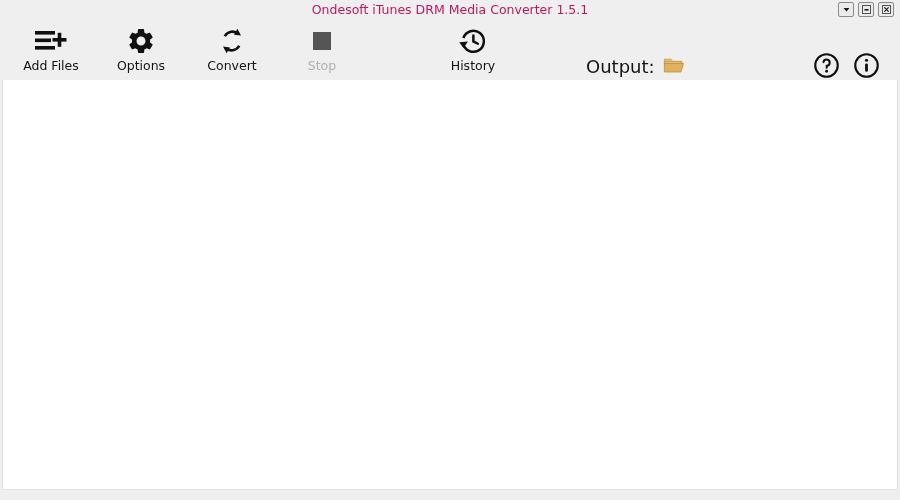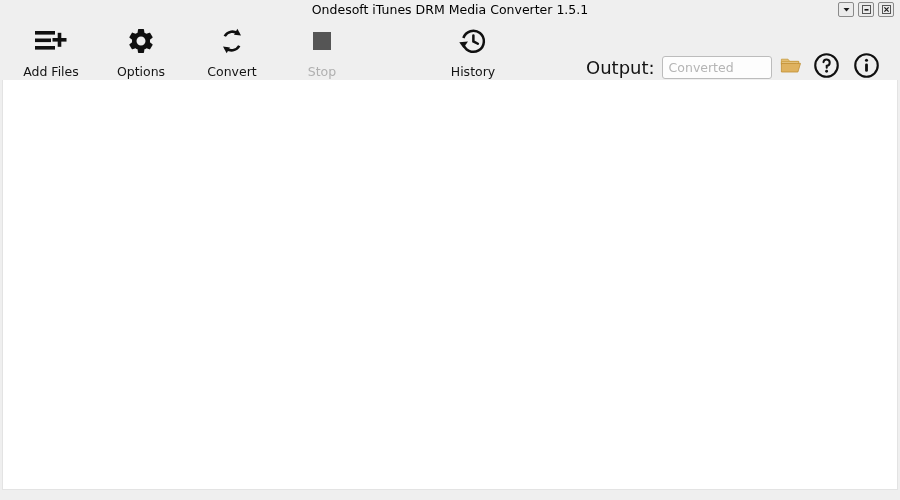--- a/index.html
+++ b/index.html
@@ -24,21 +24,21 @@
     flex: 0 0 20px;
     background: #efefef;
   }
   #window-title {
     position: absolute;
     left: 0; right: 0; top: 0;
     height: 20px;
     line-height: 20px;
     text-align: center;
     font-size: 12.5px;
-    color: #000000;
+    color: #be185d;
   }
   #window-controls {
     position: absolute;
     right: 6px; top: 2px;
     display: flex;
     gap: 4px;
   }
   .wctl {
     width: 16px; height: 15px;
     border: 1px solid #8a8a8a;
@@ -72,21 +72,21 @@
     user-select: none;
   }
   .tool-btn.disabled { cursor: default; }
   .tool-icon {
     height: 32px;
     display: flex;
     align-items: center;
     justify-content: center;
   }
   .tool-label {
-    margin-top: 8px;
+    margin-top: 2px;
     font-size: 12.5px;
     color: #141414;
     line-height: 14px;
   }
   .tool-btn.disabled .tool-label { color: #b0b0b0; }
 
   #btn-addfiles { left: 5px; }
   #btn-options  { left: 95px; }
   #btn-convert  { left: 186px; }
   #btn-stop     { left: 276px; }
@@ -242,21 +242,20 @@
           <path fill="none" stroke="#101010" stroke-width="2" d="M4.3,9.6 A8.4,8.4 0 1,1 4.0,13.6"></path>
           <polygon fill="#101010" points="1.0,13.0 8.0,12.4 4.3,17.6"></polygon>
           <path fill="none" stroke="#101010" stroke-width="2" stroke-linecap="round" d="M12.3,7.6 L12.3,12.3 L15.9,14.2"></path>
         </svg>
       </span>
       <span class="tool-label">History</span>
     </div>
 
     <div id="output-group">
       <span id="output-label">Output:</span>
-      <input id="output-input" type="text" value="" placeholder="Converted" style="">
       <span id="browse-folder-button">
         <span>
           <svg width="22" height="19" viewBox="0 0 22 19">
             <path fill="#e4bd72" stroke="#c89a3c" stroke-width="0.8" d="M1.4,3.2 h6.6 l1.7,2.1 h9.0 v3.0 h-17.3 z"></path>
             <path fill="#e9c98a" stroke="#c89a3c" stroke-width="0.8" d="M1.4,5.6 h17.3 v2.3 h-17.3 z"></path>
             <path fill="#dfb25f" stroke="#c08f33" stroke-width="0.8" d="M1.4,7.4 h15.2 l3.9,0 l-2.6,8.6 h-16.5 z"></path>
           </svg>
         </span>
       </span>
     </div>

